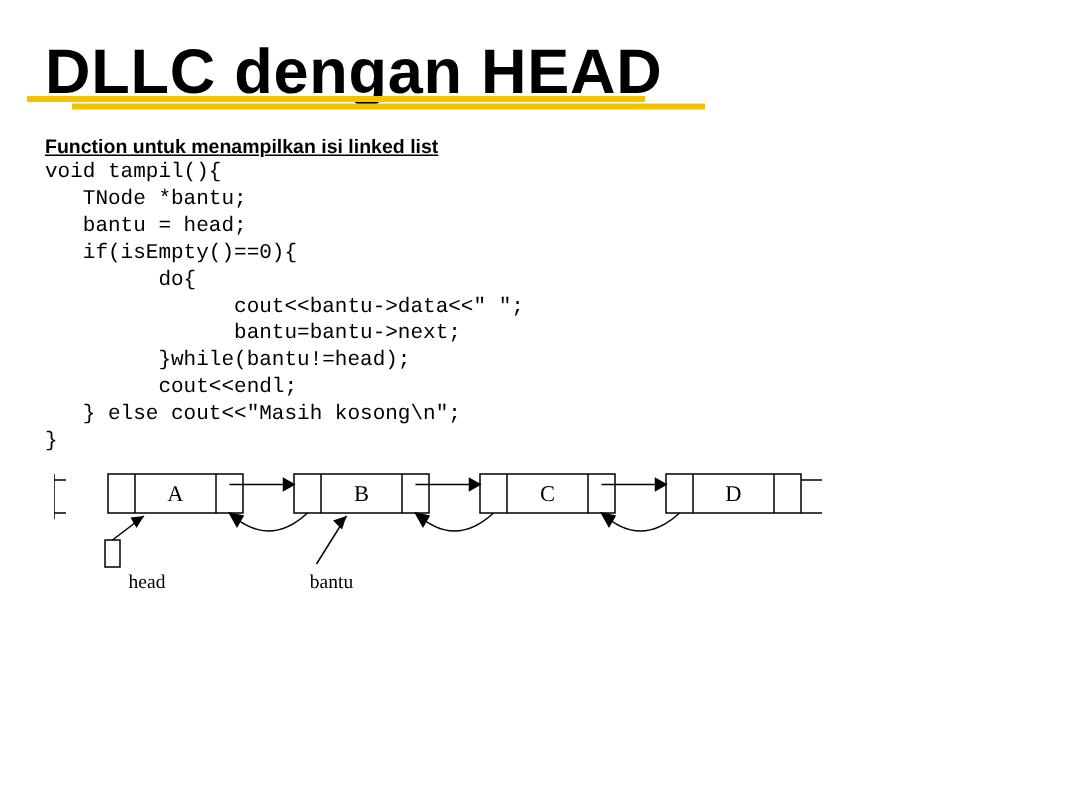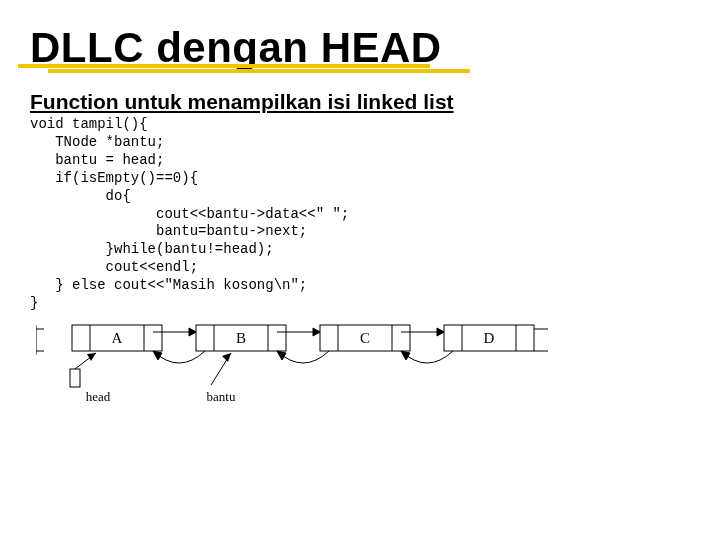--- a/index.html
+++ b/index.html
@@ -2,21 +2,21 @@
 <html><head>
 <meta charset="utf-8">
 <style>
   html,body{margin:0;padding:0;width:720px;height:540px;background:#fff;font-family:Arial,Helvetica,sans-serif;color:#000}
   .slide{box-sizing:border-box;padding:24px 30px 10px 30px;width:720px;height:400px;position:relative}
   .title-wrap{position:relative;margin-bottom:18px}
   h1{margin:0;font-family:Impact,"Arial Black",sans-serif;font-weight:700;font-size:42px;letter-spacing:.5px}
   .underline{position:absolute;left:-12px;right:220px;bottom:-6px;height:14px}
   .underline .l1{position:absolute;top:0;left:0;right:40px;height:4px;background:#f2c400}
   .underline .l2{position:absolute;top:5px;left:30px;right:0;height:4px;background:#f2c400}
-  .subtitle{font-family:Arial,Helvetica,sans-serif;font-size:21px;font-weight:700;text-decoration:underline;margin:6px 0 2px 0}
+  .subtitle{font-family:Arial,Helvetica,sans-serif;font-size:13px;font-weight:700;text-decoration:underline;margin:6px 0 2px 0}
   pre.code{margin:0;font-family:"Courier New",Courier,monospace;font-size:14px;line-height:1.28;white-space:pre}
   svg.dll{margin-top:6px;margin-left:6px}
   .lab{font-family:"Times New Roman",serif;font-size:13px}
 </style>
 </head>
 <body>
 
 <div class="slide">
   <div class="title-wrap">
     <h1>DLLC dengan HEAD</h1>

